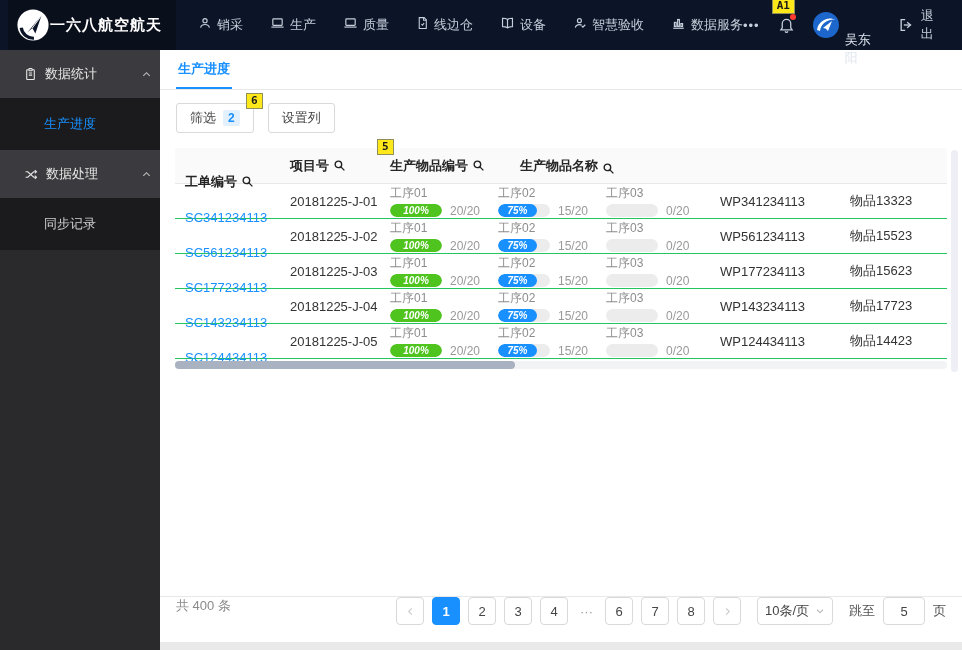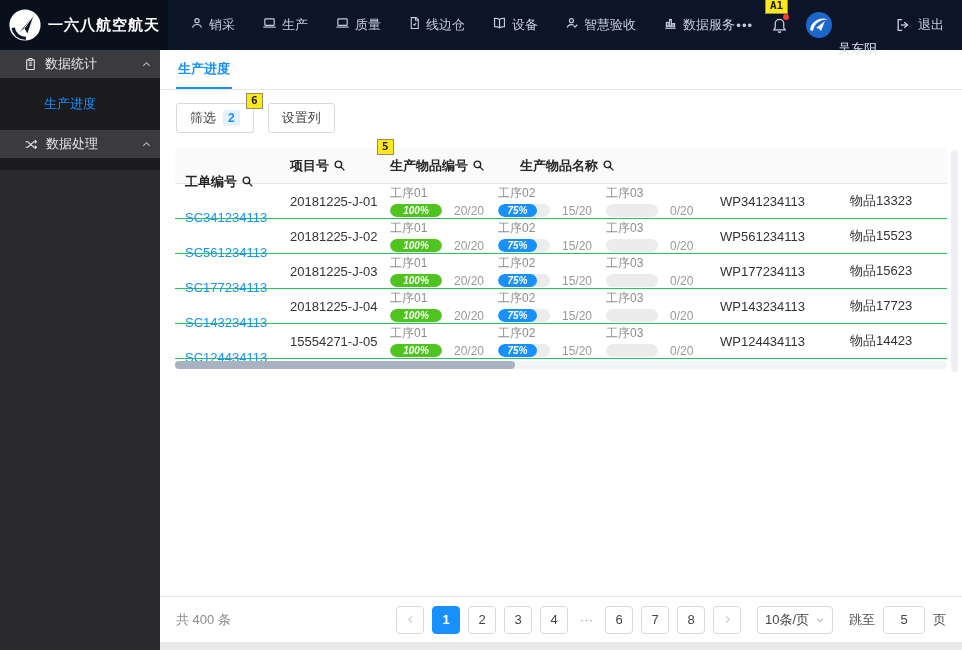--- a/index.html
+++ b/index.html
@@ -2,22 +2,22 @@
 <html><head>
 <meta charset="utf-8">
 <style>
   * { margin:0; padding:0; box-sizing:border-box; }
   html,body { width:962px; height:650px; overflow:hidden; background:#e9e9e9;
     font-family:"Liberation Sans","DejaVu Sans",sans-serif; }
 
   
   .navbar { position:absolute; top:0; left:0; width:962px; height:50px;
     background:#0c1527; display:flex; align-items:center; z-index:5; }
-  .brand { width:168px; height:100%; display:flex; align-items:center; gap:6px;
-    padding-left:8px; background:#0a0f1c; flex:none; }
+  .brand { width:168px; height:100%; display:flex; align-items:center; gap:0;
+    padding-left:8px; background:#0a0f1c; flex:none;margin-left:8px; }
   .brand-title { color:#fff; font-size:15px; font-weight:bold; letter-spacing:1px; white-space:nowrap; }
   .nav-items { display:flex; align-items:center; gap:27px; margin-left:22px; }
   .nav-item { display:flex; align-items:flex-start; gap:5px; color:#c6cedb; font-size:13px;
     cursor:pointer; white-space:nowrap; }
   .nav-right { margin-left:auto; display:flex; align-items:center; gap:18px; padding-right:18px; }
   .nav-more { color:#c6cedb; font-size:13px; letter-spacing:1px; cursor:pointer; }
   .nav-bell { position:relative; cursor:pointer; display:flex; }
   .bell-dot { position:absolute; top:-2px; right:-1px; width:6px; height:6px;
     border-radius:50%; background:#ff3b30; }
   .nav-user { display:flex; align-items:center; gap:6px; cursor:pointer; }
@@ -30,21 +30,21 @@
   .som { position:absolute; background:#ffe81a; color:#1a1a1a; border:1px solid #8f8f5a;
     font-size:11px; font-weight:bold; line-height:1; padding:1px 4px 2px;
     font-family:"DejaVu Sans Mono",monospace; z-index:30; }
   .som-a1 { top:-18px; left:-6px; }
   .som-6 { top:-11px; right:-10px; }
   .som-5 { top:-18px; left:-13px; }
 
   
   .sidebar { position:absolute; top:50px; left:0; width:160px; bottom:0;
     background:#2a2a2d; z-index:4; }
-  .sb-group-header { height:28px; display:flex; align-items:center; background:#3b3b3f;
+  .sb-group-header { height:48px; display:flex; align-items:center; background:#3b3b3f;
     color:#e8e8e8; font-size:13px; padding:0 0 0 24px; cursor:pointer; }
   .sb-group-header .icon { margin-right:8px; }
   .sb-chevron { margin-left:auto; }
   .sb-items { background:#1b1b1d; padding:6px 0; }
   .sb-item { height:40px; line-height:40px; padding-left:44px; color:#cfcfcf;
     font-size:13px; cursor:pointer; }
   .sb-item.active { color:#1890ff; }
 
   
   .content { position:absolute; left:160px; top:50px; right:0; bottom:8px;
@@ -69,39 +69,39 @@
   .trow { display:flex; align-items:center; height:35px; border-bottom:1px solid #22c55e;
     font-size:13px; color:#333; padding:0 10px; }
   .c1 { width:105px; flex:none;margin-top:32px; }
   .c2 { width:100px; flex:none; }
   .c3 { width:330px; flex:none; display:flex;align-items:flex-end; }
   .c4 { width:130px; flex:none; }
   .c5 { flex:1; }
   .link { color:#1890ff; cursor:pointer; }
   .proc { width:108px; display:flex; flex-direction:column; justify-content:center; gap:2px; }
   .proc-label { font-size:12px; color:#8c8c8c; }
-  .proc-row { display:flex; align-items:center; gap:0; }
+  .proc-row { display:flex; align-items:center; gap:8px; }
   .pill { width:52px; height:13px; border-radius:7px; background:#ececec;
     position:relative; overflow:hidden; flex:none; }
   .pill-fill { position:absolute; left:0; top:0; bottom:0; border-radius:7px;
     display:flex; align-items:center; justify-content:center;
     color:#fff; font-size:10px; font-weight:bold; font-style:italic; }
-  .proc-count { font-size:12px; color:#999;margin-left:12px; }
+  .proc-count { font-size:12px; color:#999; }
 
   .hscroll { margin-top:2px; height:8px; background:#f2f3f5; border-radius:4px;
     position:relative; cursor:pointer; }
   .hscroll-thumb { position:absolute; left:0; top:0; height:8px; width:44%;
     background:#a9b2c1; border-radius:4px; cursor:grab; }
   .vscroll { position:absolute; top:100px; right:4px; width:7px; height:222px;
     background:#edeff4; border-radius:4px; cursor:pointer; }
 
   
   .footer { position:absolute; left:0; right:0; bottom:0; height:46px;
     border-top:1px solid #e8e8e8; background:#fff; border-radius:0 0 4px 4px;
-    display:flex; align-items:center; padding:0 16px; }
+    display:flex; align-items:flex-start; padding:0 16px; }
   .total { color:#8a8a8a; font-size:13px; }
   .pager { margin-left:auto; display:flex; align-items:center; gap:8px; }
   .pgbtn { min-width:28px; height:28px; border:1px solid #d9d9d9; border-radius:4px;
     background:#fff; display:flex; align-items:center; justify-content:center;
     font-size:13px; color:#444; cursor:pointer; padding:0 4px; }
   .pgbtn.active { background:#1890ff; border-color:#1890ff; color:#fff; font-weight:bold; }
   .pgbtn.navbtn { color:#ccc; }
   .pg-ellipsis { border:none; background:none; color:#999; min-width:20px; }
   .page-size { margin-left:8px; width:76px; height:28px; border:1px solid #d9d9d9;
     border-radius:4px; display:flex; align-items:center; justify-content:space-between;
@@ -260,20 +260,21 @@
         </svg>
       </span>
       <span>数据处理</span>
       <span class="icon sb-chevron">
         <svg width="11" height="11" viewBox="0 0 24 24" fill="none" stroke="#bdbdbd" stroke-width="2.4">
           <path d="M5 15l7-7 7 7"></path>
         </svg>
       </span>
     </div>
     <div class="sb-items">
+      <div class="sb-item">同步记录</div>
     </div>
   </div>
 
 <div class="content">
 
   <div class="tabbar">
     <div class="tab">生产进度</div>
   </div>
 
   <div class="toolbar">
@@ -308,21 +309,21 @@
       <div class="cell c4">
         <span class="som som-5">5</span>
         <span>生产物品编号</span>
         <span class="icon search-ic">
             <svg width="13" height="13" viewBox="0 0 24 24" fill="none" stroke="#222" stroke-width="2.6">
               <circle cx="10" cy="10" r="6"></circle>
               <path d="M15 15l6 6"></path>
             </svg>
           </span>
       </div>
-      <div class="cell c5" style="display:flex;align-items:center;gap:4px;">
+      <div class="cell c5" style="display:flex;align-items:flex-end;gap:4px;">
         <span>生产物品名称</span>
         <span class="icon search-ic">
             <svg width="13" height="13" viewBox="0 0 24 24" fill="none" stroke="#222" stroke-width="2.6">
               <circle cx="10" cy="10" r="6"></circle>
               <path d="M15 15l6 6"></path>
             </svg>
           </span>
       </div>
     </div>
 
@@ -454,21 +455,21 @@
         <span class="pill"></span>
         <span class="proc-count">0/20</span>
       </span>
             </div>
           </div>
           <div class="c4">WP143234113</div>
           <div class="c5">物品17723</div>
         </div>
         <div class="trow">
           <div class="c1"><span class="link">SC124434113</span></div>
-          <div class="c2">15554271-J-05</div>
+          <div class="c2">20181225-J-05</div>
           <div class="c3">
             <div class="proc">
       <span class="proc-label">工序01</span>
       <span class="proc-row">
         <span class="pill">
                   <div class="pill-fill" style="width:100%;background:#4fc41f;">100%</div>
                 </span>
         <span class="proc-count">20/20</span>
       </span>
             </div>

